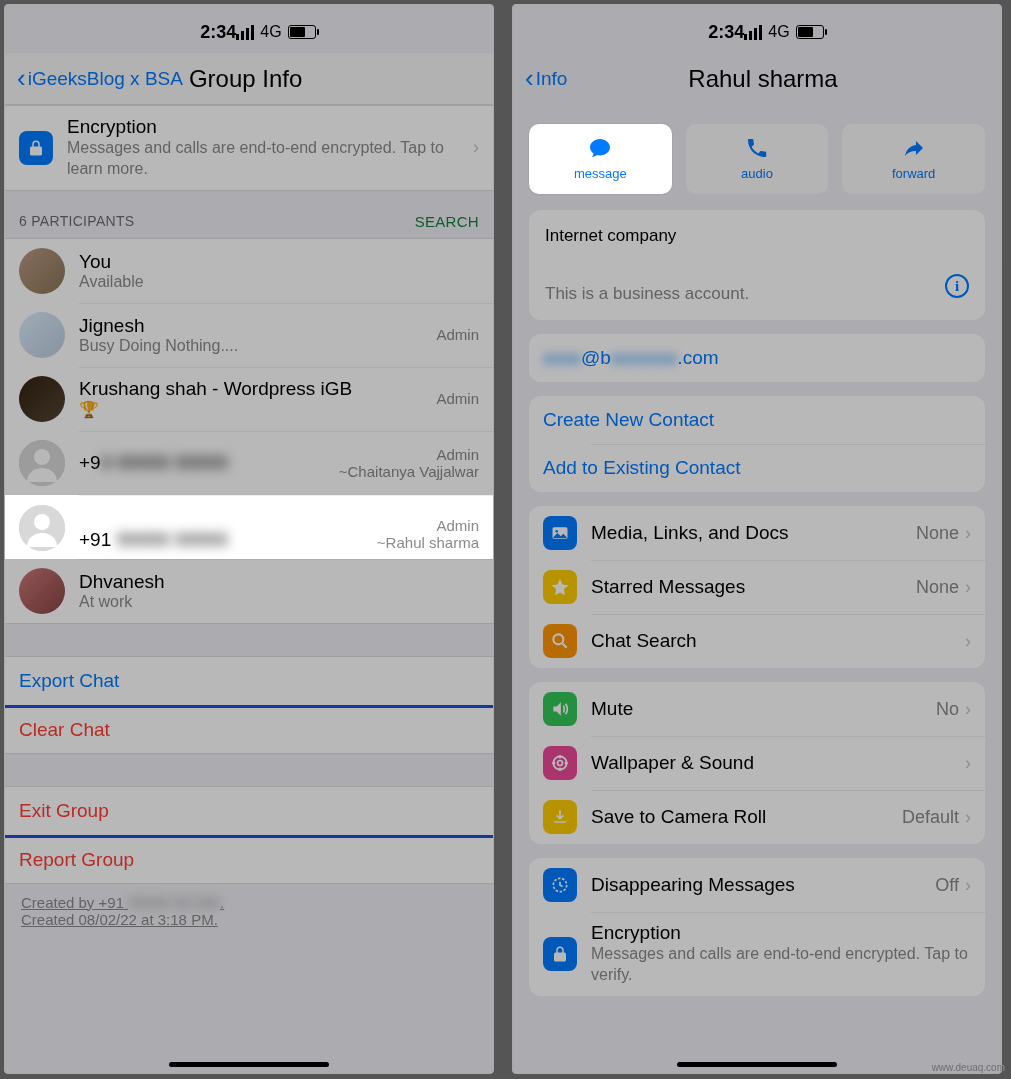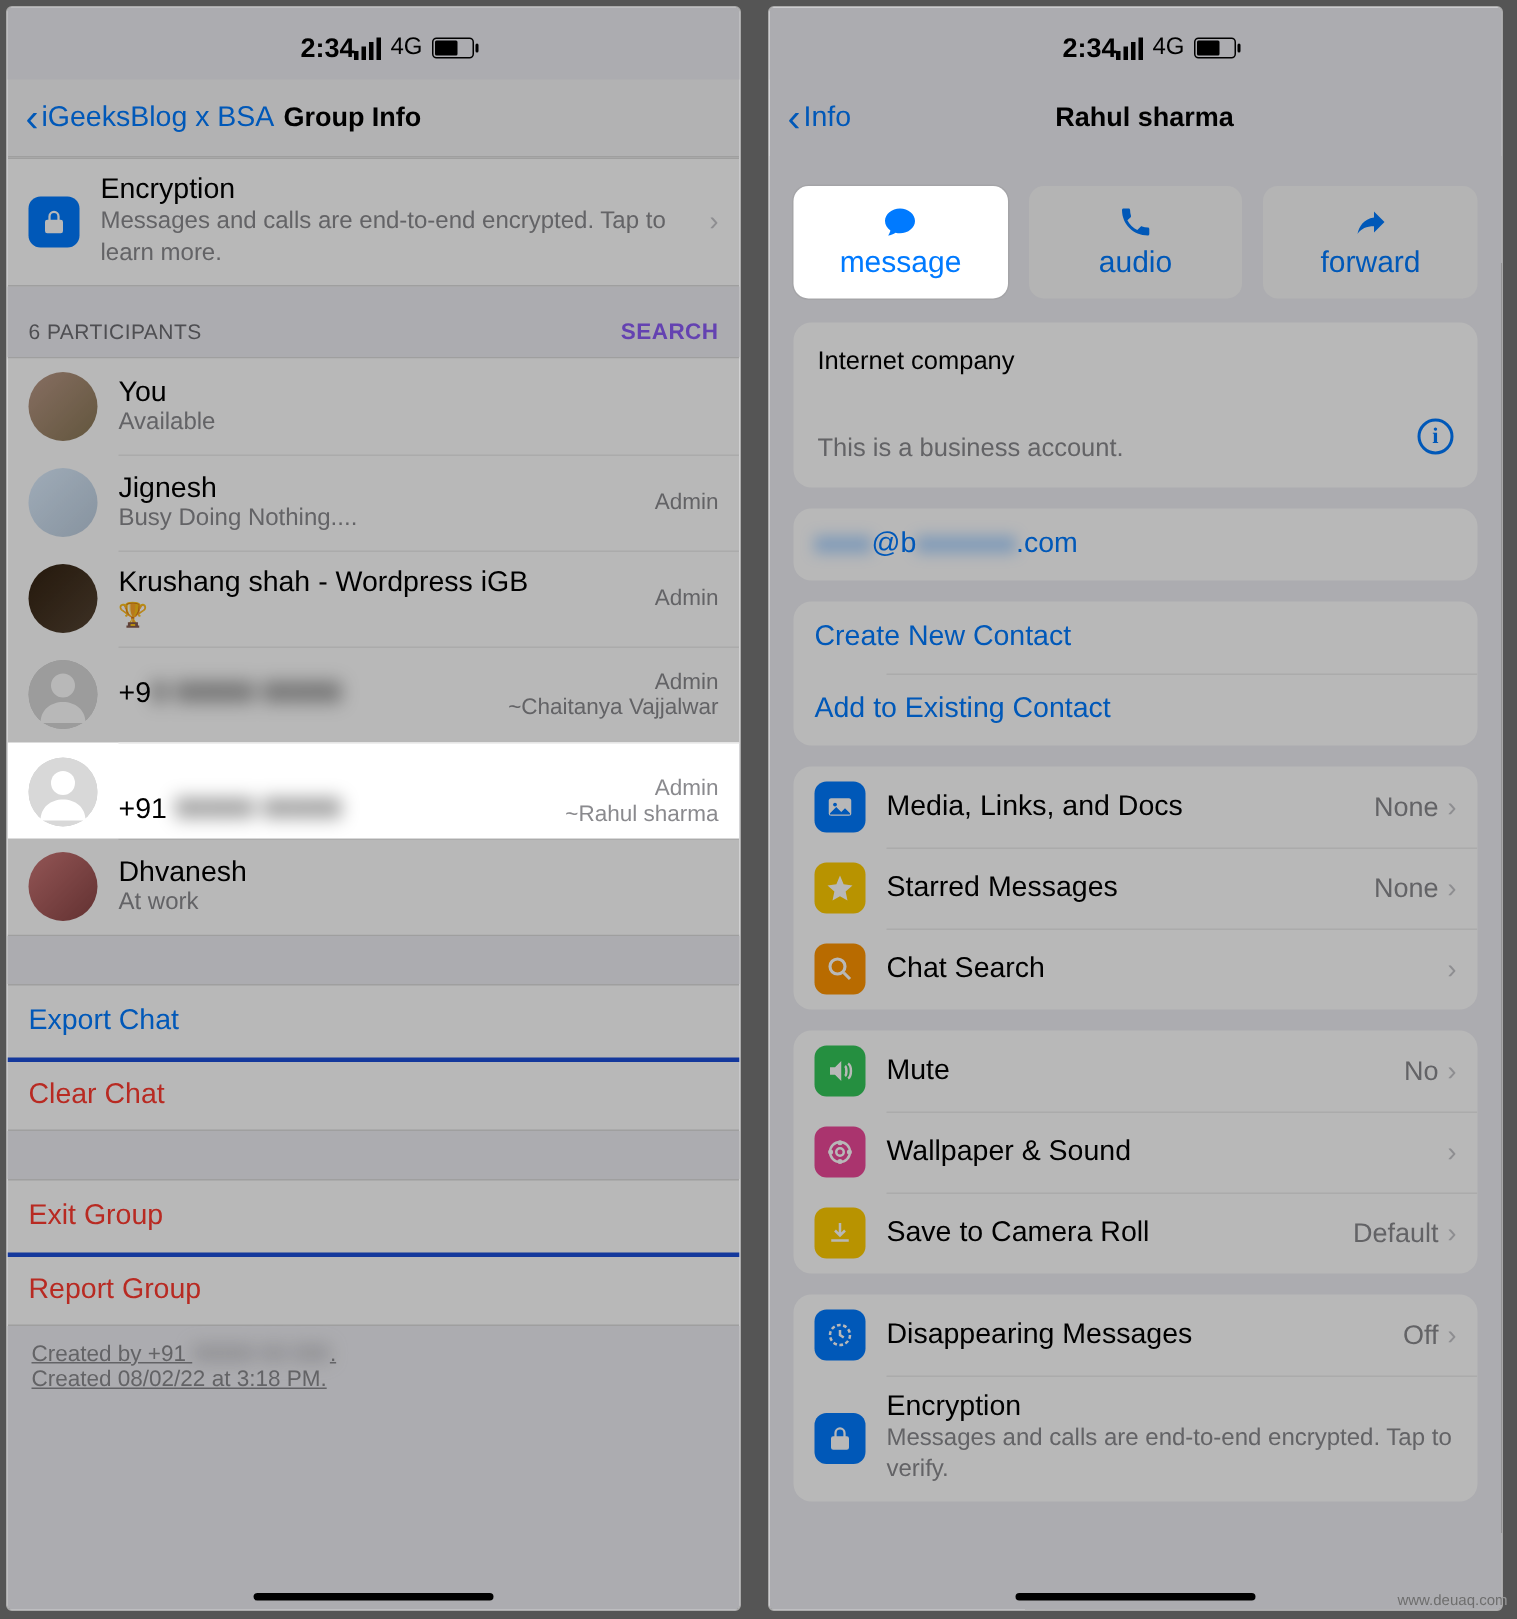--- a/index.html
+++ b/index.html
@@ -40,53 +40,53 @@
   .signal-bars span:nth-child(2){height:9px}
   .signal-bars span:nth-child(3){height:12px}
   .signal-bars span:nth-child(4){height:15px}
   .battery { width:28px; height:14px; border:1.5px solid #000; border-radius:3px; position:relative; padding:1px;}
   .battery::after{content:"";position:absolute;right:-4px;top:3px;width:2px;height:6px;background:#000;border-radius:1px;}
   .battery>div{background:#000;height:100%;width:65%;border-radius:1px;}
   
   .nav { display:flex; align-items:center; padding: 10px 12px; font-size:18px; background:#f7f7f8; border-bottom:1px solid #ddd;}
   .nav .back-ch { color:#007aff; font-size:26px; font-weight:400; margin-right:2px;}
   .nav .back-label { color:#007aff; font-size:19px; }
-  .nav .title { font-weight:700; font-size:18px; margin-left:6px;}
+  .nav .title { font-weight:400; font-size:24px; margin-left:6px;}
   .nav.center .title { position:absolute; left:50%; transform:translateX(-50%);}
   
   .section { background:#fff; border-top:1px solid #ddd; border-bottom:1px solid #ddd; margin-top:0;}
   .cell { display:flex; align-items:center; padding:10px 14px; min-height:48px; position:relative;}
   .cell + .cell { border-top:3px solid #1d4ed8;}
   .cell .icon-sq { width:34px; height:34px; border-radius:8px; display:flex;align-items:center;justify-content:center; color:#fff; flex-shrink:0; margin-right:14px;}
   .cell .body { flex:1; min-width:0;}
   .cell .title-line { font-size:19px; color:#000;}
   .cell .sub-line { font-size:16px; color:#8a8a8e; line-height:1.3; }
   .cell .right-val { font-size:18px; color:#8a8a8e; margin-right:6px;}
   .chevron { color:#c5c5c9; font-size:18px; }
   .cell.link .title-line{ color:#007aff;}
   .cell.danger .title-line{ color:#ff3b30;}
   
   .part-header { display:flex;justify-content:space-between; padding:22px 14px 8px; font-size:14px; color:#6d6d72; letter-spacing:0.3px;}
-  .part-header .search{ color:#8b5cf6; font-size:15px; font-weight:700;}
+  .part-header .search{ color:#15803d; font-size:15px; font-weight:400;}
   .prow { display:flex; align-items:center; padding:8px 14px; min-height:64px; background:#fff; position:relative;}
   .prow + .prow::before{ content:""; position:absolute; top:0; left:74px; right:0; height:1px; background:#eee;}
   .avatar { width:46px; height:46px; border-radius:50%; background:#ccc; margin-right:14px; flex-shrink:0; background-size:cover;}
   .avatar.default{background:#d8d8d8 radial-gradient(circle at 50% 38%, #fff 0 22%, transparent 23%), #d8d8d8;}
   .avatar.default::after{content:"";display:block;width:100%;height:100%;border-radius:50%;}
   .prow .pbody{flex:1;min-width:0;}
   .pname{font-size:19px;color:#000;}
   .pstat{font-size:16px;color:#8a8a8e;}
   .prow .meta{ text-align:right; font-size:15px; color:#8a8a8e;}
   .blur{ filter: blur(6px); display:inline-block;}
   .highlight-row{ position:relative; z-index:60; background:#fff;align-items:flex-end;}
   
   .action-row{ display:flex; gap:14px; padding:20px 16px 8px;}
   .action-btn{ flex:1; background:#fafafa; border-radius:10px; padding:12px 4px; text-align:center; color:#007aff;}
   .action-btn .aicon{font-size:22px; display:block; margin-bottom:4px;}
-  .action-btn .alabel{font-size:20px;}
+  .action-btn .alabel{font-size:13px;}
   .action-btn.hl{ background:#fff; position:relative; z-index:60; box-shadow:0 0 0 1px rgba(0,0,0,0.05);}
   .biz-card{ margin:8px 16px 0; background:#fff; border-radius:12px; padding:16px;}
   .biz-type{font-size:17px;color:#000;}
   .biz-note{font-size:17px;color:#8a8a8e; margin-top:22px;}
   .info-icon{ width:24px;height:24px;border:2px solid #007aff;border-radius:50%;color:#007aff;display:inline-flex;align-items:center;justify-content:center;font-size:15px;font-weight:600;font-family:serif; float:right;}
   .group-card{ margin:14px 16px 0; background:#fff; border-radius:12px; overflow:hidden;}
   .group-card .cell + .cell{ border-top:none;}
   .group-card .cell + .cell::before{content:"";position:absolute;top:0;left:62px;right:0;height:1px;background:#eee;}
   .footer-txt{ padding:10px 16px; font-size:15px; color:#8a8a8e;text-decoration:underline;}
   .home-ind{ position:absolute; bottom:6px; left:50%; transform:translateX(-50%); width:160px; height:5px; background:#000; border-radius:3px; z-index:70;}

